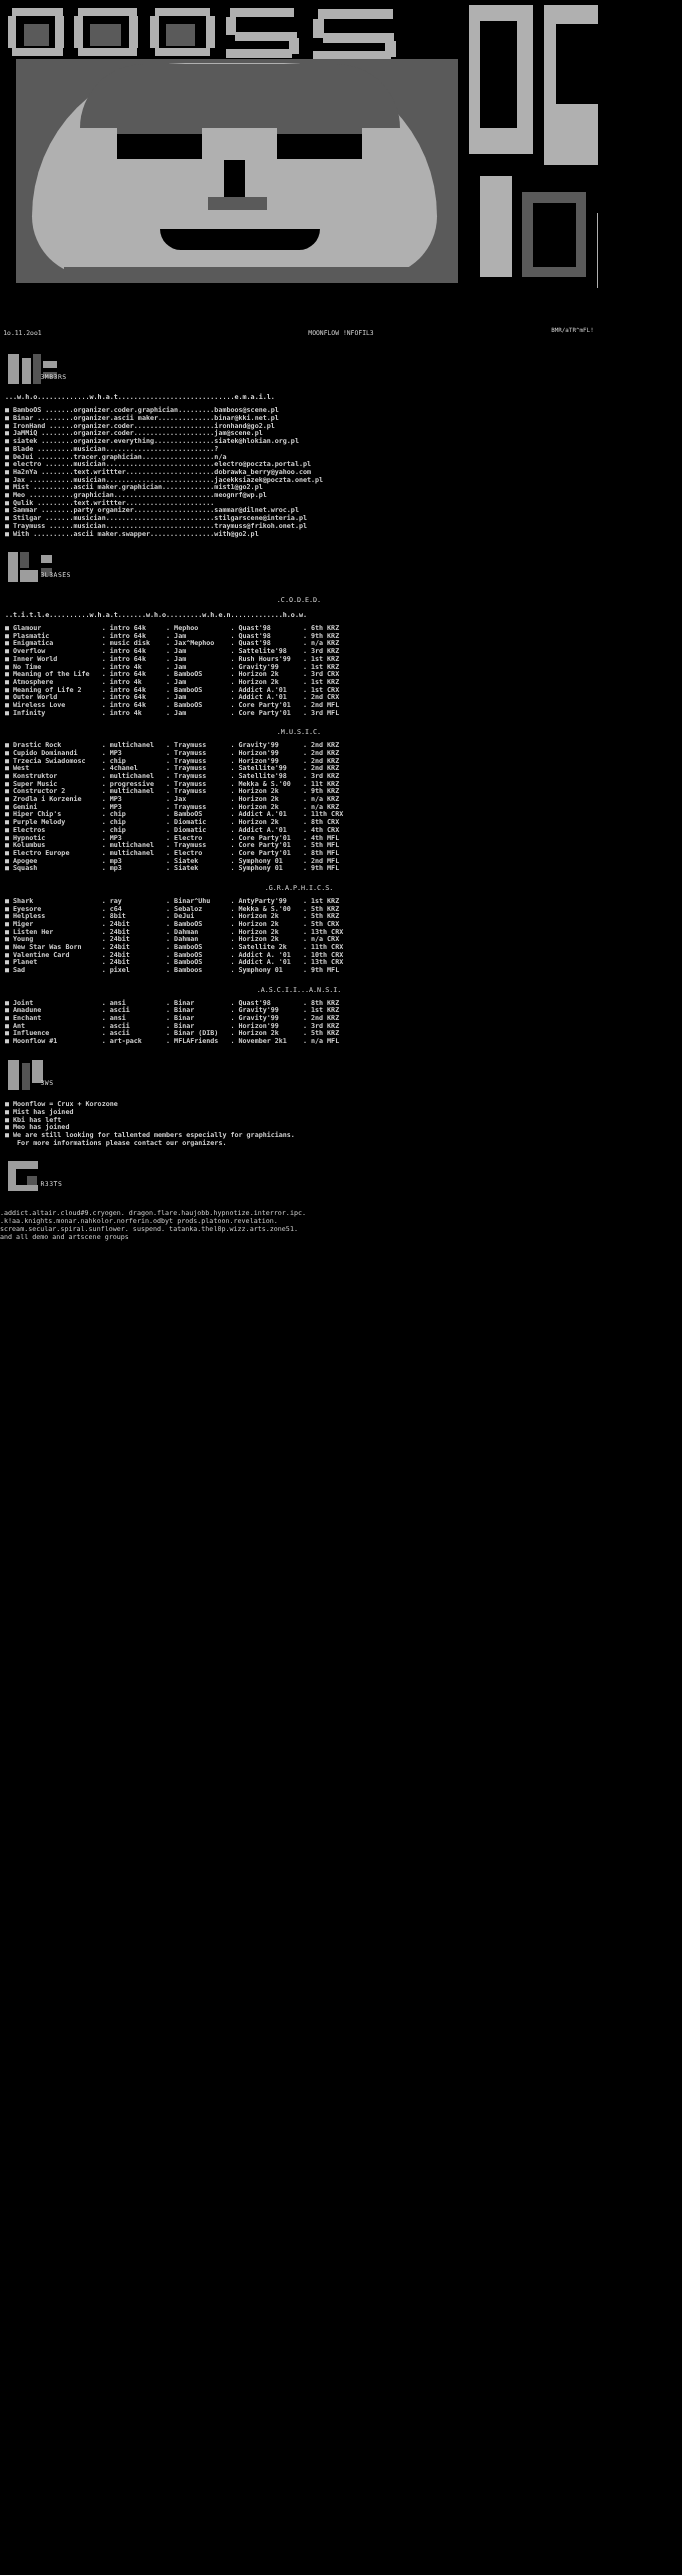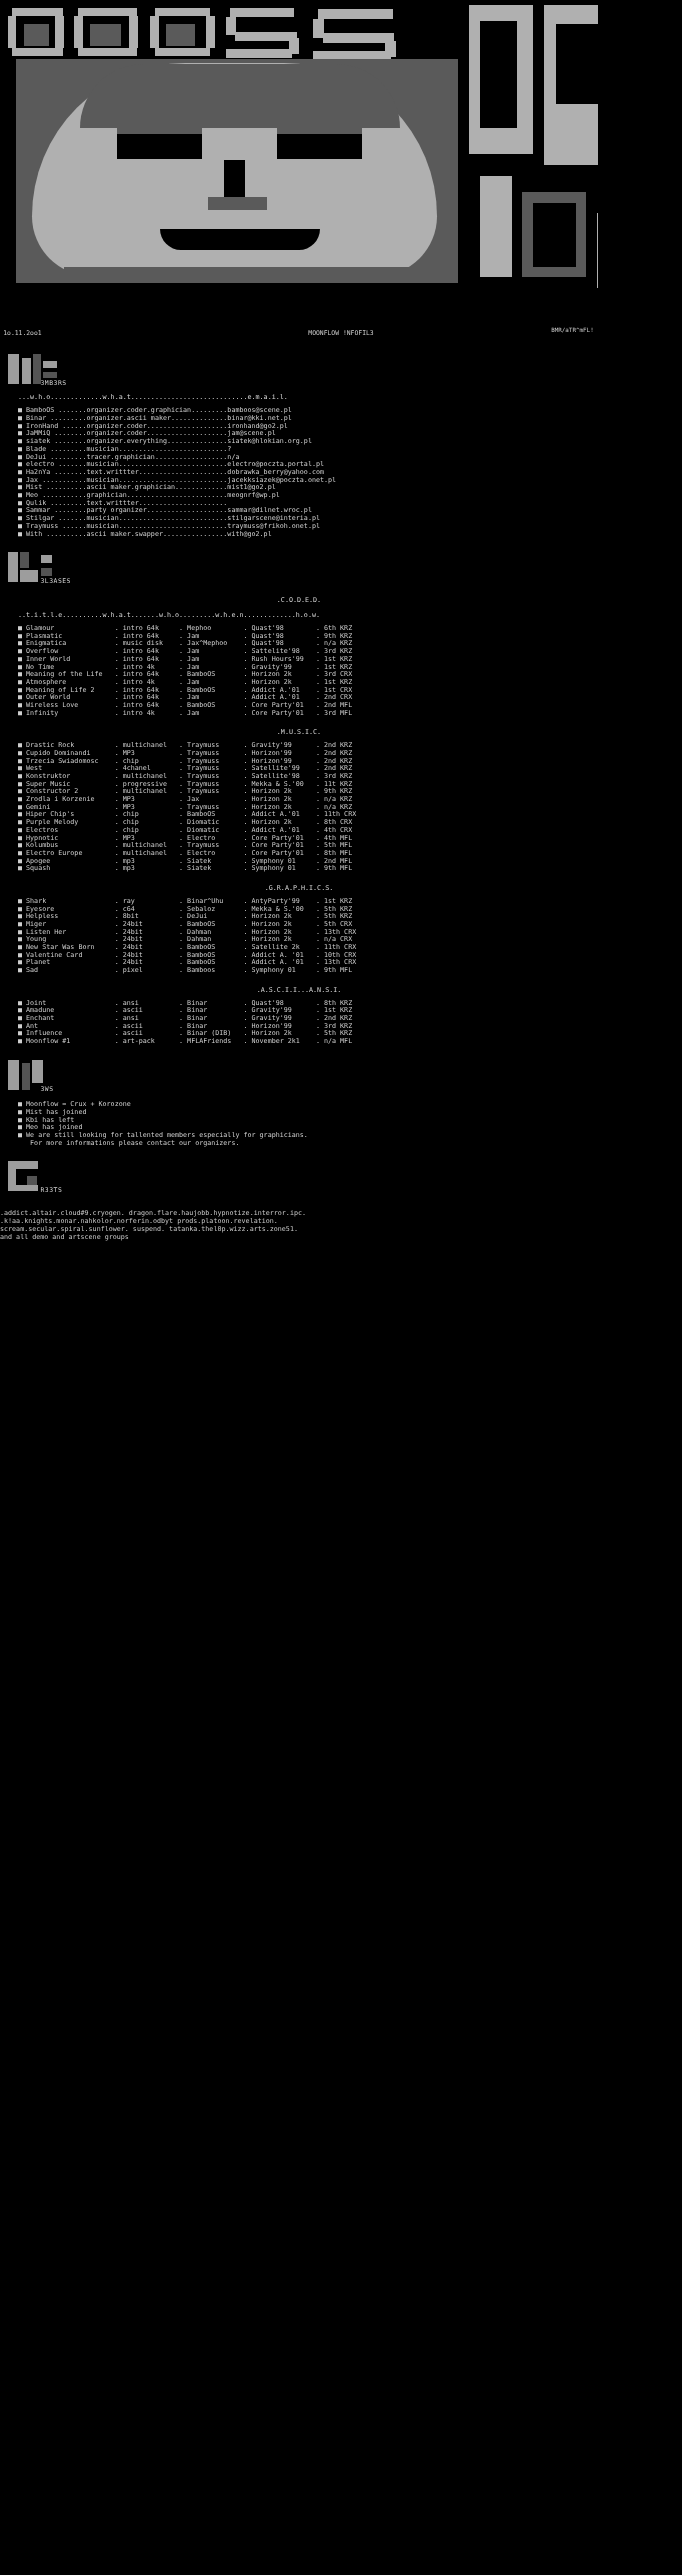--- a/index.html
+++ b/index.html
@@ -29,39 +29,39 @@
   .credit-left{position:absolute;left:3.2px;bottom:0;}
   .credit-mid{position:absolute;left:50%;transform:translateX(-50%);bottom:0;margin-top:46px;}
   .credit-right{position:absolute;right:4.3px;bottom:8.5px;font-size:5.9px;}
 
   
   .sect{
     position:relative;
     padding:7.5px 0 1.1px 0;
   }
   .sect-label{
-    position:absolute;left:33px;bottom:0;
+    position:absolute;left:33px;bottom:6px;
     font-size:6.4px;color:#d5d5d5;letter-spacing:0.5px;
   }
   .glyph-box{
     position:relative;height:33px;margin:5.3px 0 0 7.5px;width:192px;
   }
   .gb{position:absolute;background:#9d9d9d;}
   .gb.dk{background:#545454;}
 
   
   .mono{
     font-family:"DejaVu Sans Mono","Liberation Mono",monospace;
     font-size:6.7px;
     line-height:7.7px;
     white-space:pre;
     color:#cfcfcf;
   }
   .center{text-align:center;}
-  .pad{padding:0 18px;}
+  .pad{padding:0 5px;font-weight:bold;}
   .head-dots{color:#d9d9d9;margin:7.5px 0 5.3px 0;}
   .cat-title{margin:11.7px 0 5.3px 0;color:#d9d9d9;text-align:center;}
   .row{display:block;}
   .footer{
     margin-top:9.6px;padding:5.3px 0 14px 0;
     font-size:6.7px;line-height:8px;color:#c8c8c8;text-align:left;white-space:pre;
     font-family:"DejaVu Sans Mono",monospace;
   }
 </style>
 </head>

